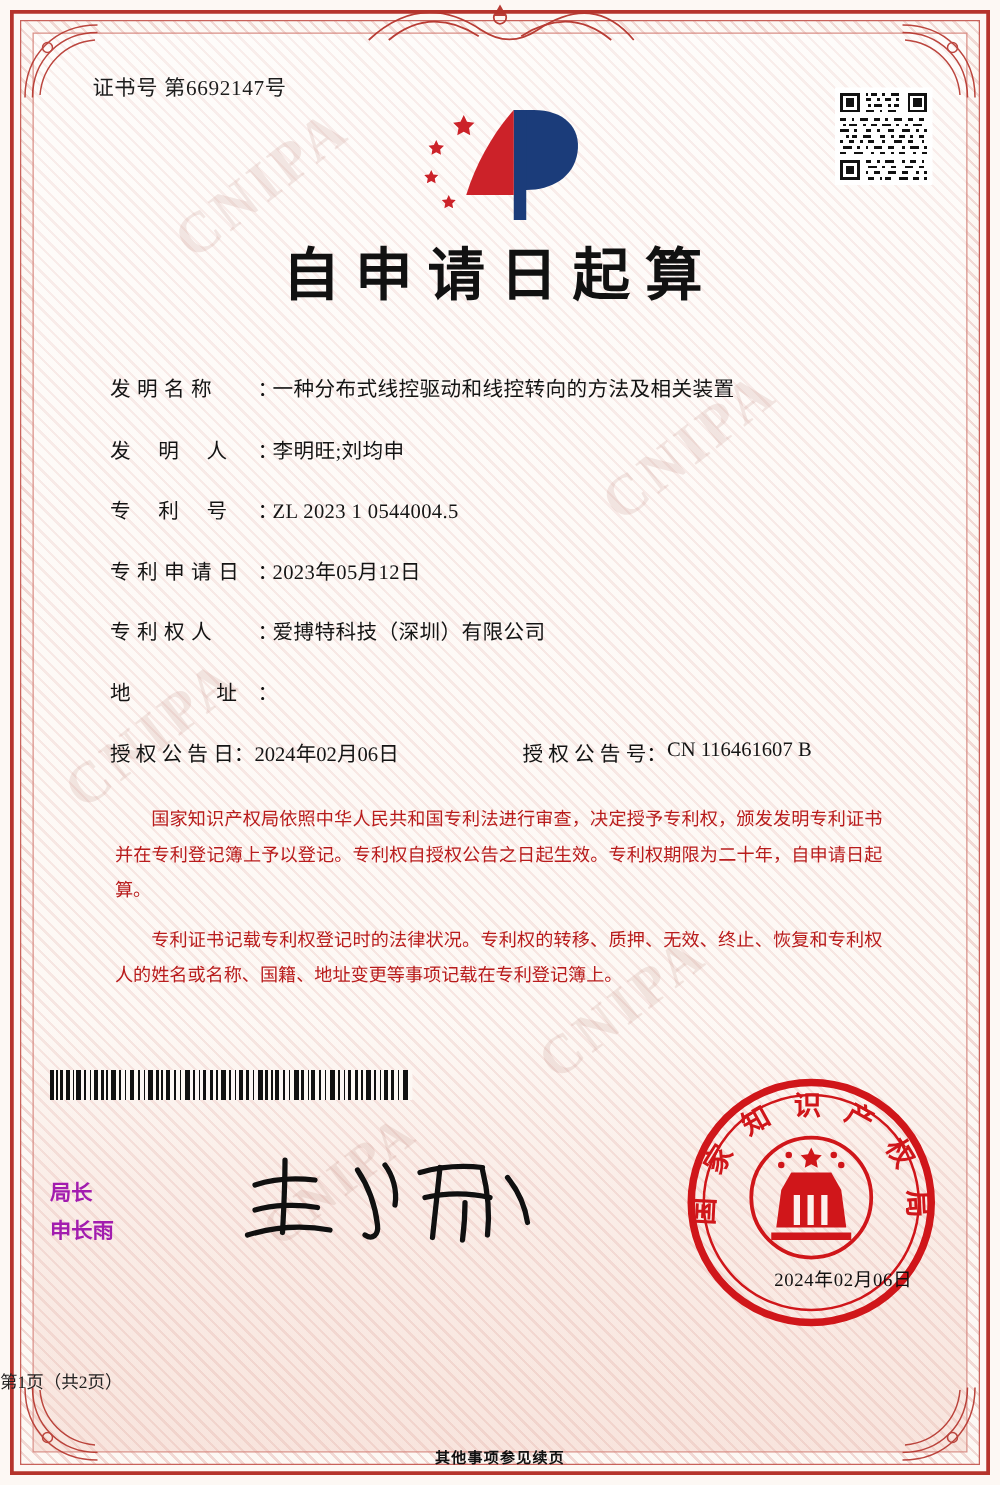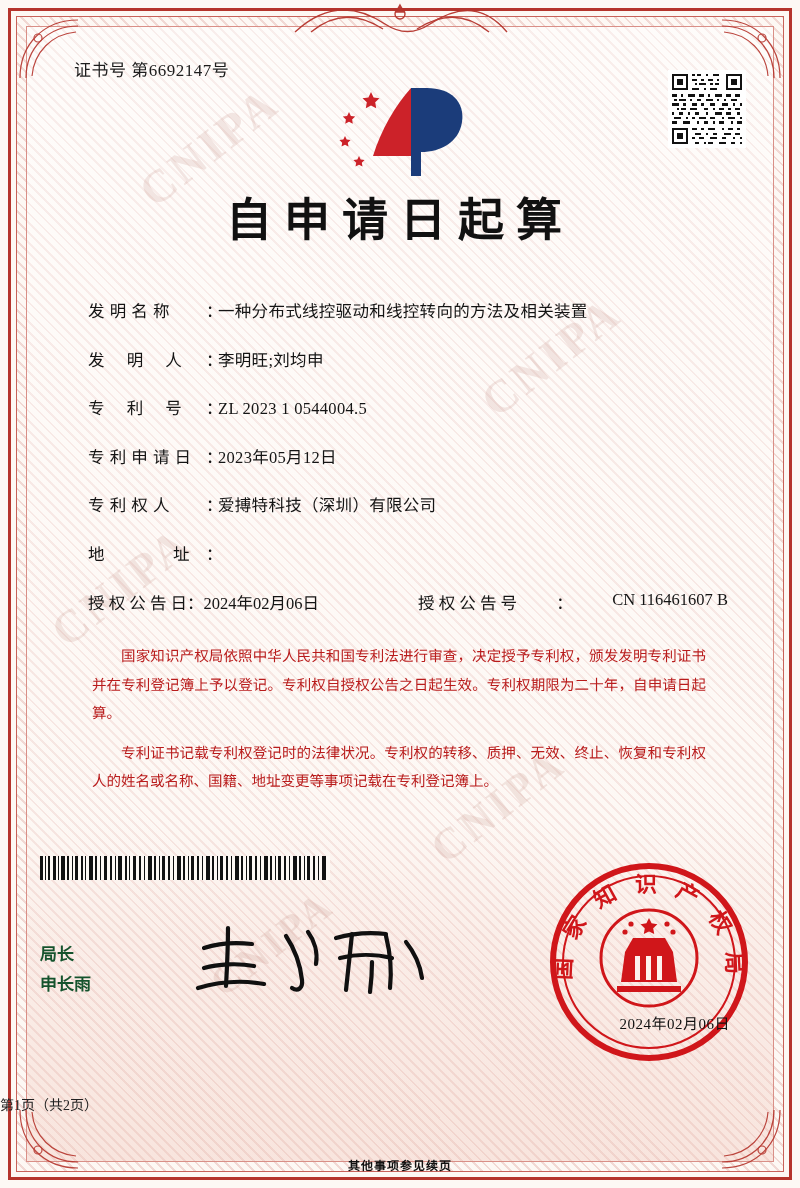--- a/index.html
+++ b/index.html
@@ -158,21 +158,21 @@
     flex: 1 1 auto;
     letter-spacing: 0.3px;
   }
   .row-two {
     display: flex;
     margin-bottom: 4px;
     font-size: 16.5px;
     color: #141414;
   }
   .row-two .left { width: 330px; flex: 0 0 330px; display: flex; }
-  .row-two .right { flex: 1 1 auto; display: flex; justify-content: space-between; }
+  .row-two .right { flex: 1 1 auto; display: flex; }
   .row-two .lbl { white-space: pre; }
 
   .paras {
     margin-top: 28px;
     padding-left: 40px;
     padding-right: 42px;
     font-size: 14.5px;
     line-height: 1.95;
     color: #b91c1c;
     text-align: justify;
@@ -187,21 +187,21 @@
     width: 290px;
     height: 24px;
   }
 
   .signature-block {
     position: absolute;
     left: 40px;
     top: 940px;
     font-size: 17px;
     font-weight: bold;
-    color: #14532d;
+    color: #a21caf;
     line-height: 1.75;
   }
 
   .handwriting {
     position: absolute;
     left: 190px;
     top: 918px;
     width: 260px;
     height: 80px;
   }

